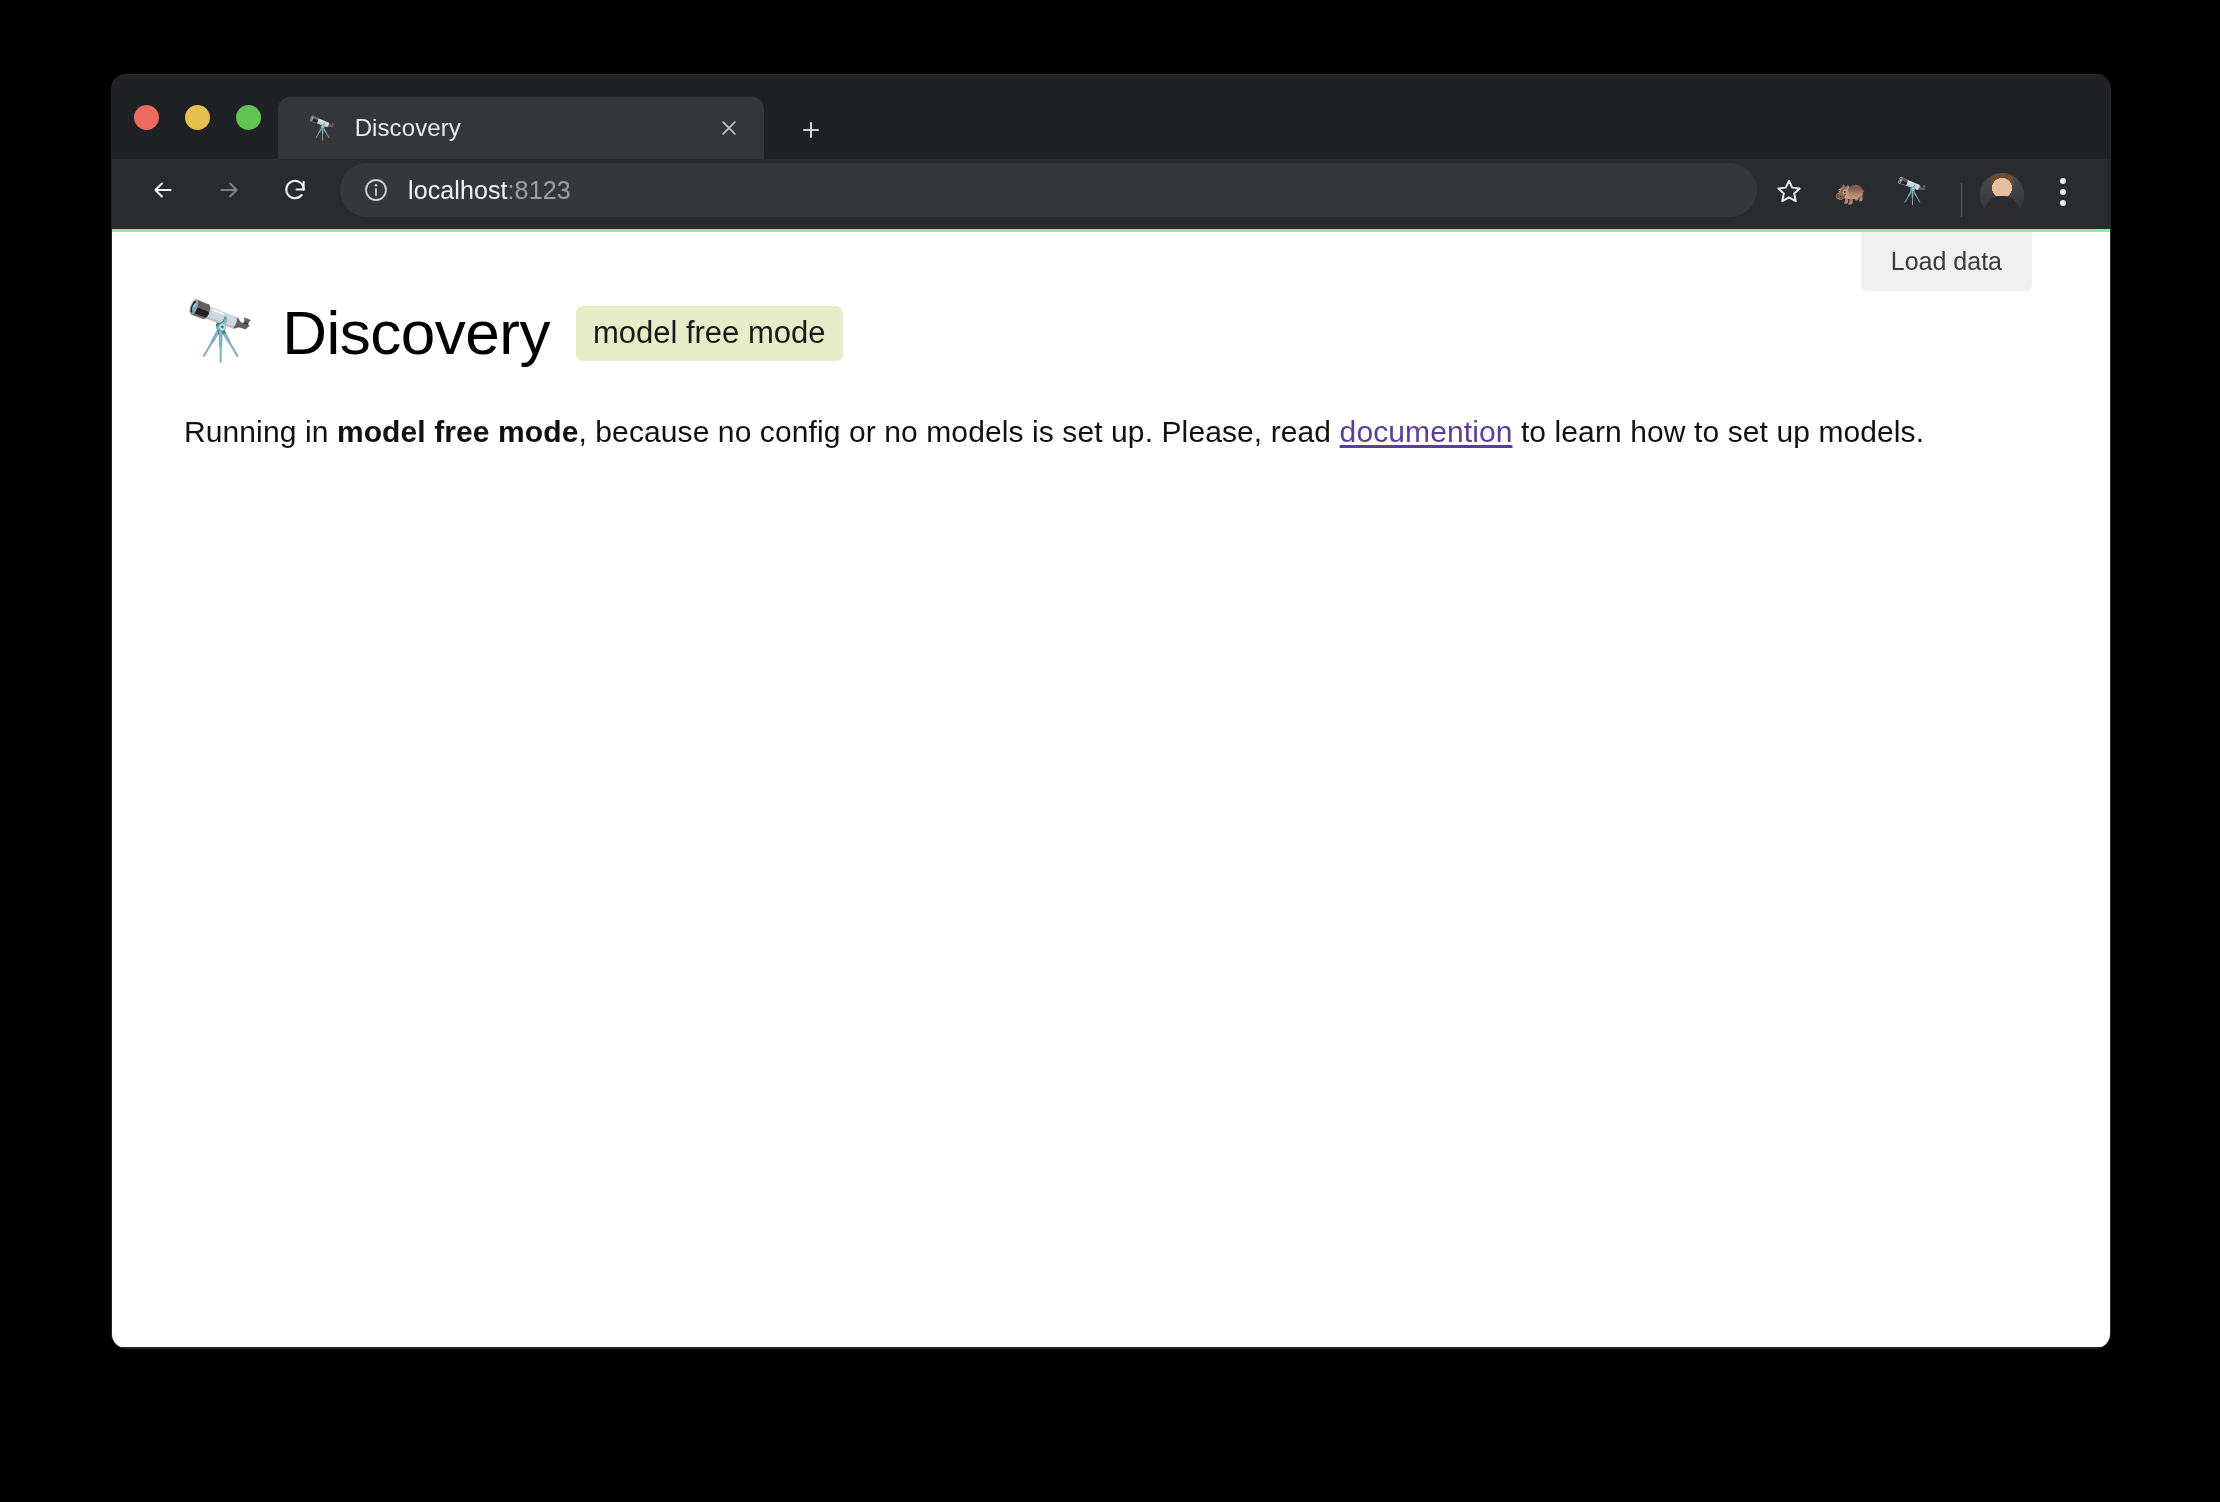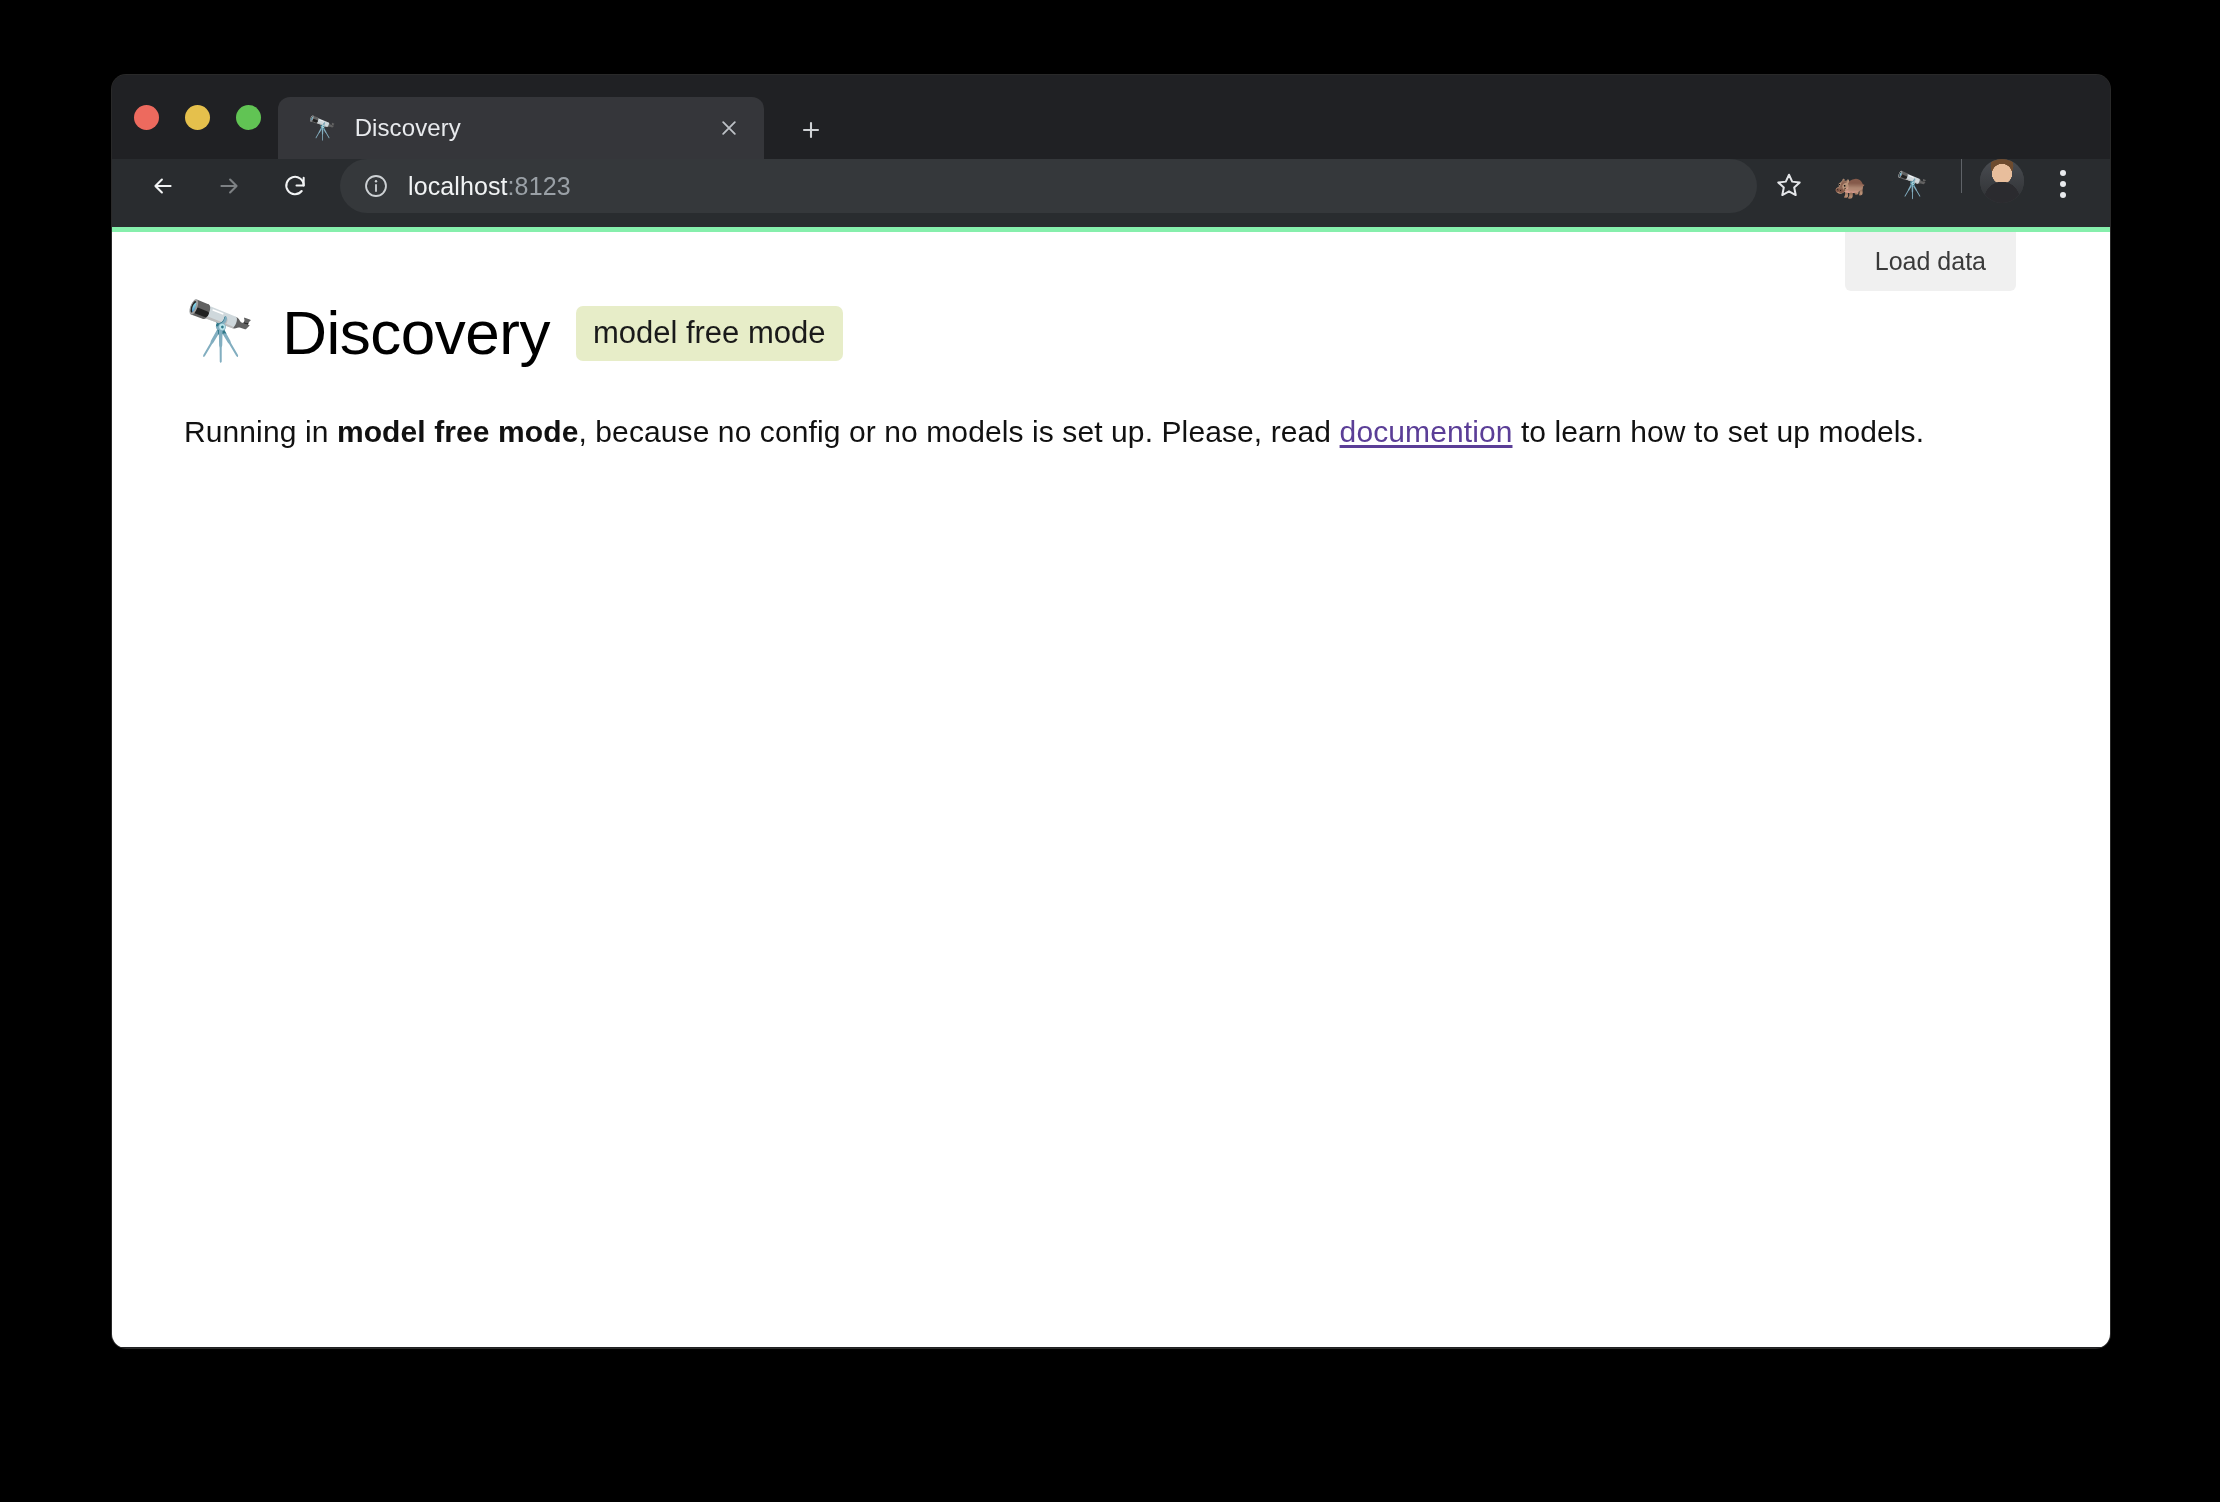--- a/index.html
+++ b/index.html
@@ -100,23 +100,23 @@
     color: #CFD2D5;
   }
   .new-tab svg { width: 24px; height: 24px; }
 
   
   .toolbar {
     position: relative;
     height: 73px;
     background: #292C2F;
     display: flex;
-    align-items: flex-start;
-    padding: 0 22px 0 24px;
-    border-bottom: 5px solid #86efac;
+    align-items: flex-end;
+    padding: 0 22px 12px 24px;
+    border-bottom: 3px solid #86efac;
   }
 
   .nav-btn {
     width: 54px;
     height: 54px;
     display: flex;
     align-items: center;
     justify-content: center;
     border-radius: 50%;
     flex: none;
@@ -229,21 +229,21 @@
   
   .viewport {
     position: relative;
     height: calc(100% - 158px);
     background: #FFFFFF;
     overflow: hidden;
   }
 
   .load-data-btn {
     position: absolute;
-    right: 94px;
+    right: 78px;
     top: 0;
     padding: 17px 30px;
     background: #F0F0F0;
     color: #3A3A3A;
     font-size: 25px;
     border-radius: 0 0 6px 6px;
     line-height: 1;
     white-space: nowrap;
     border: none;
     font-family: inherit;

